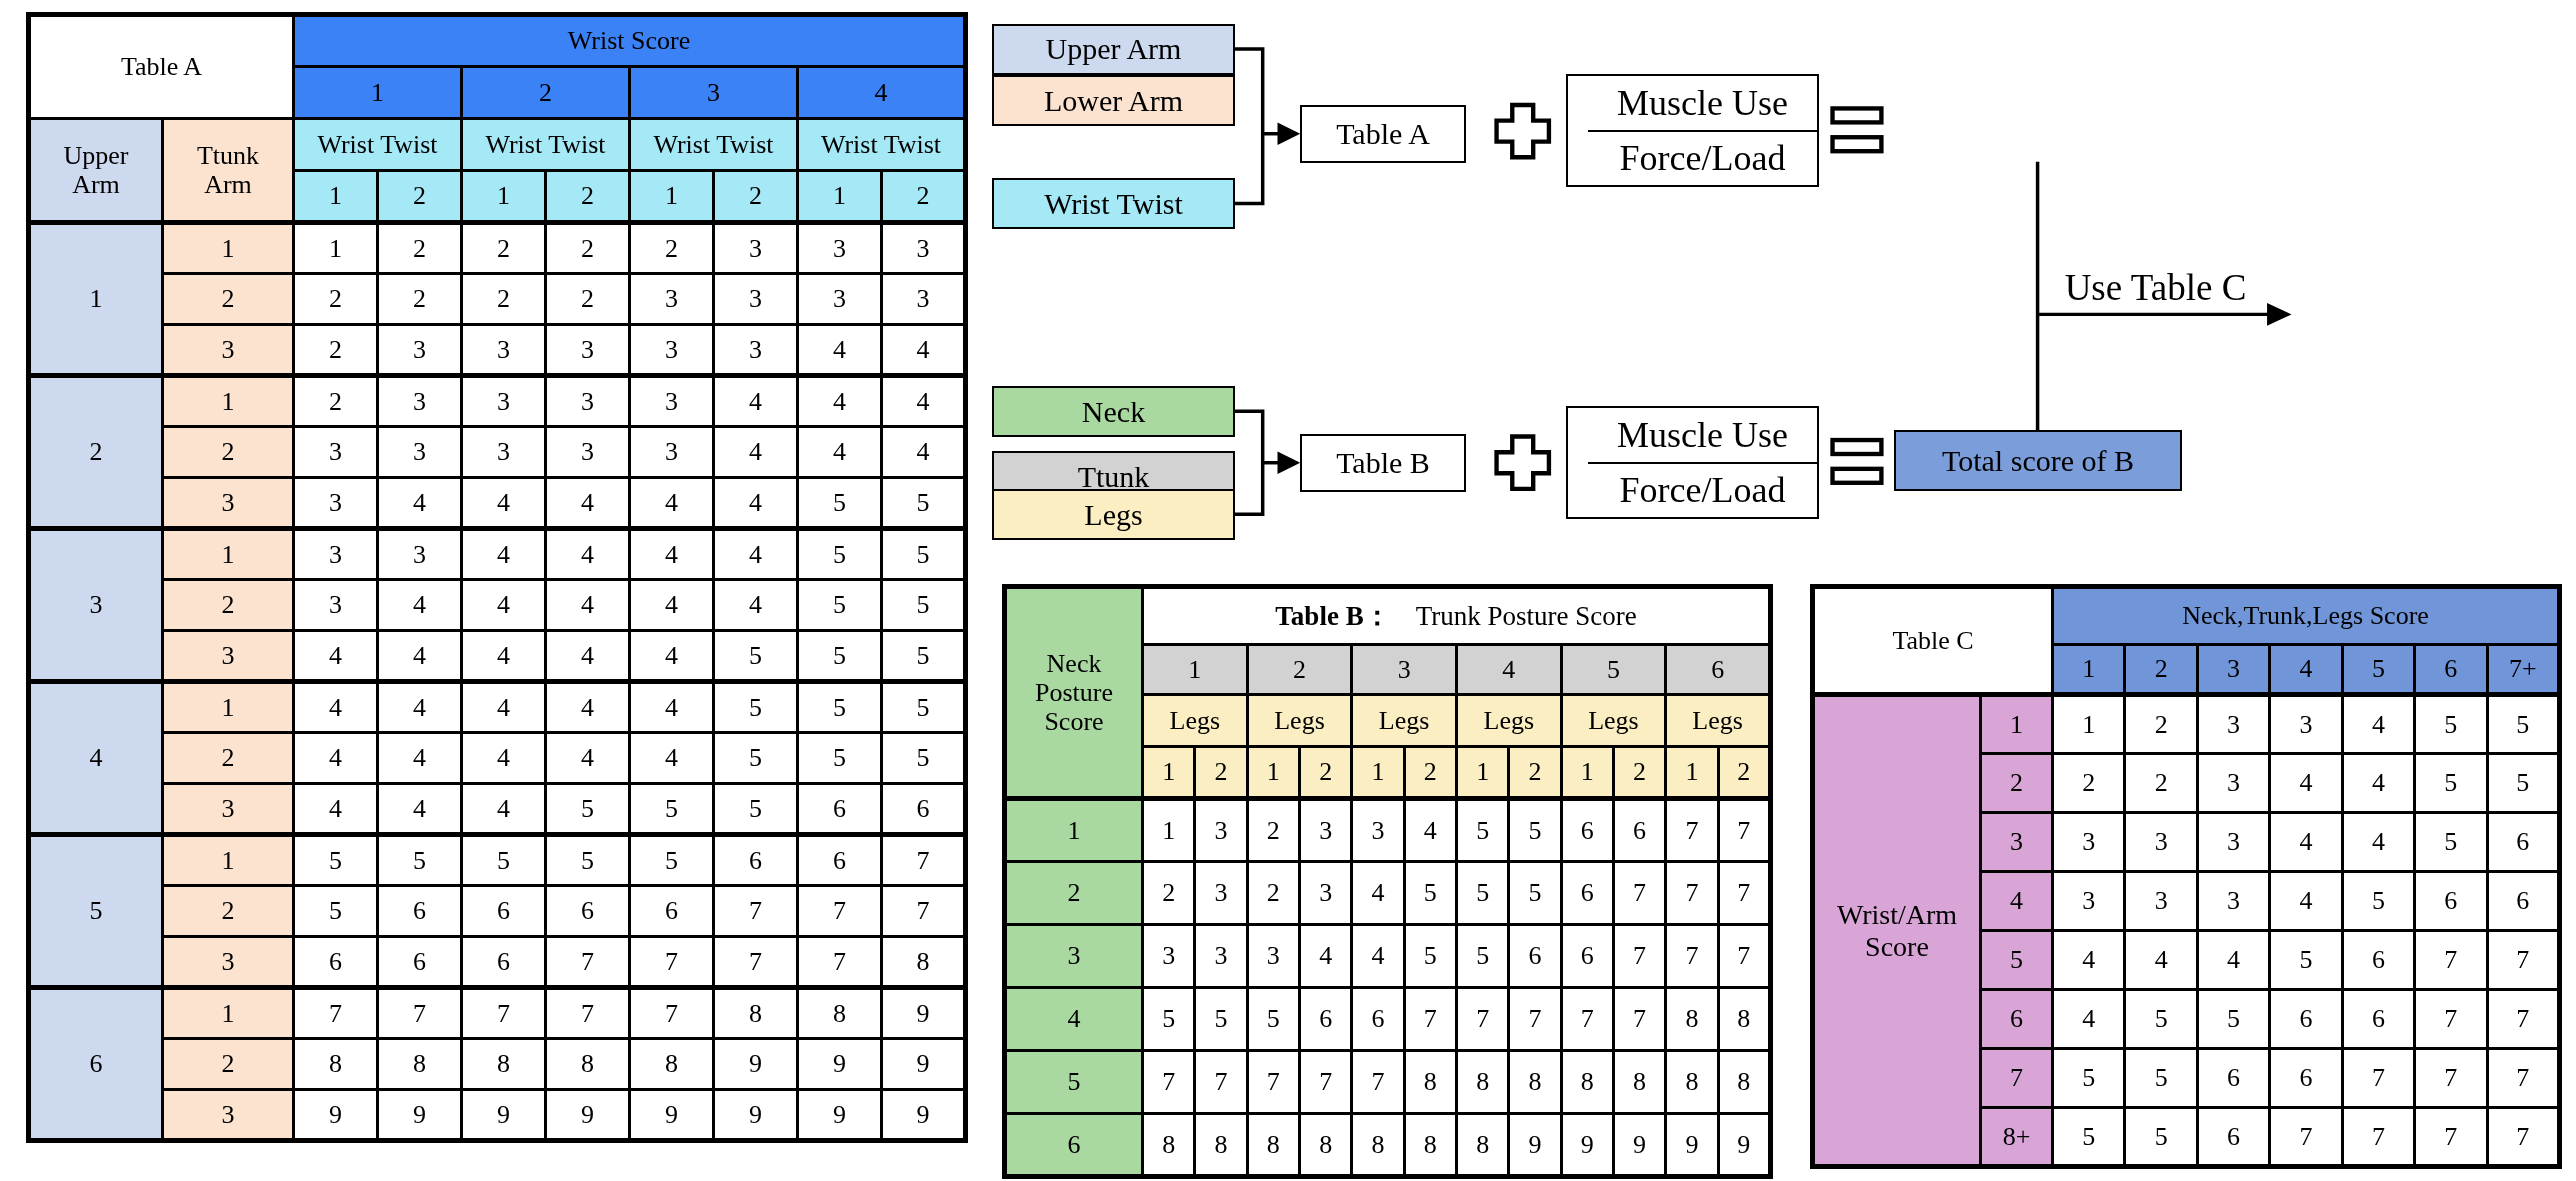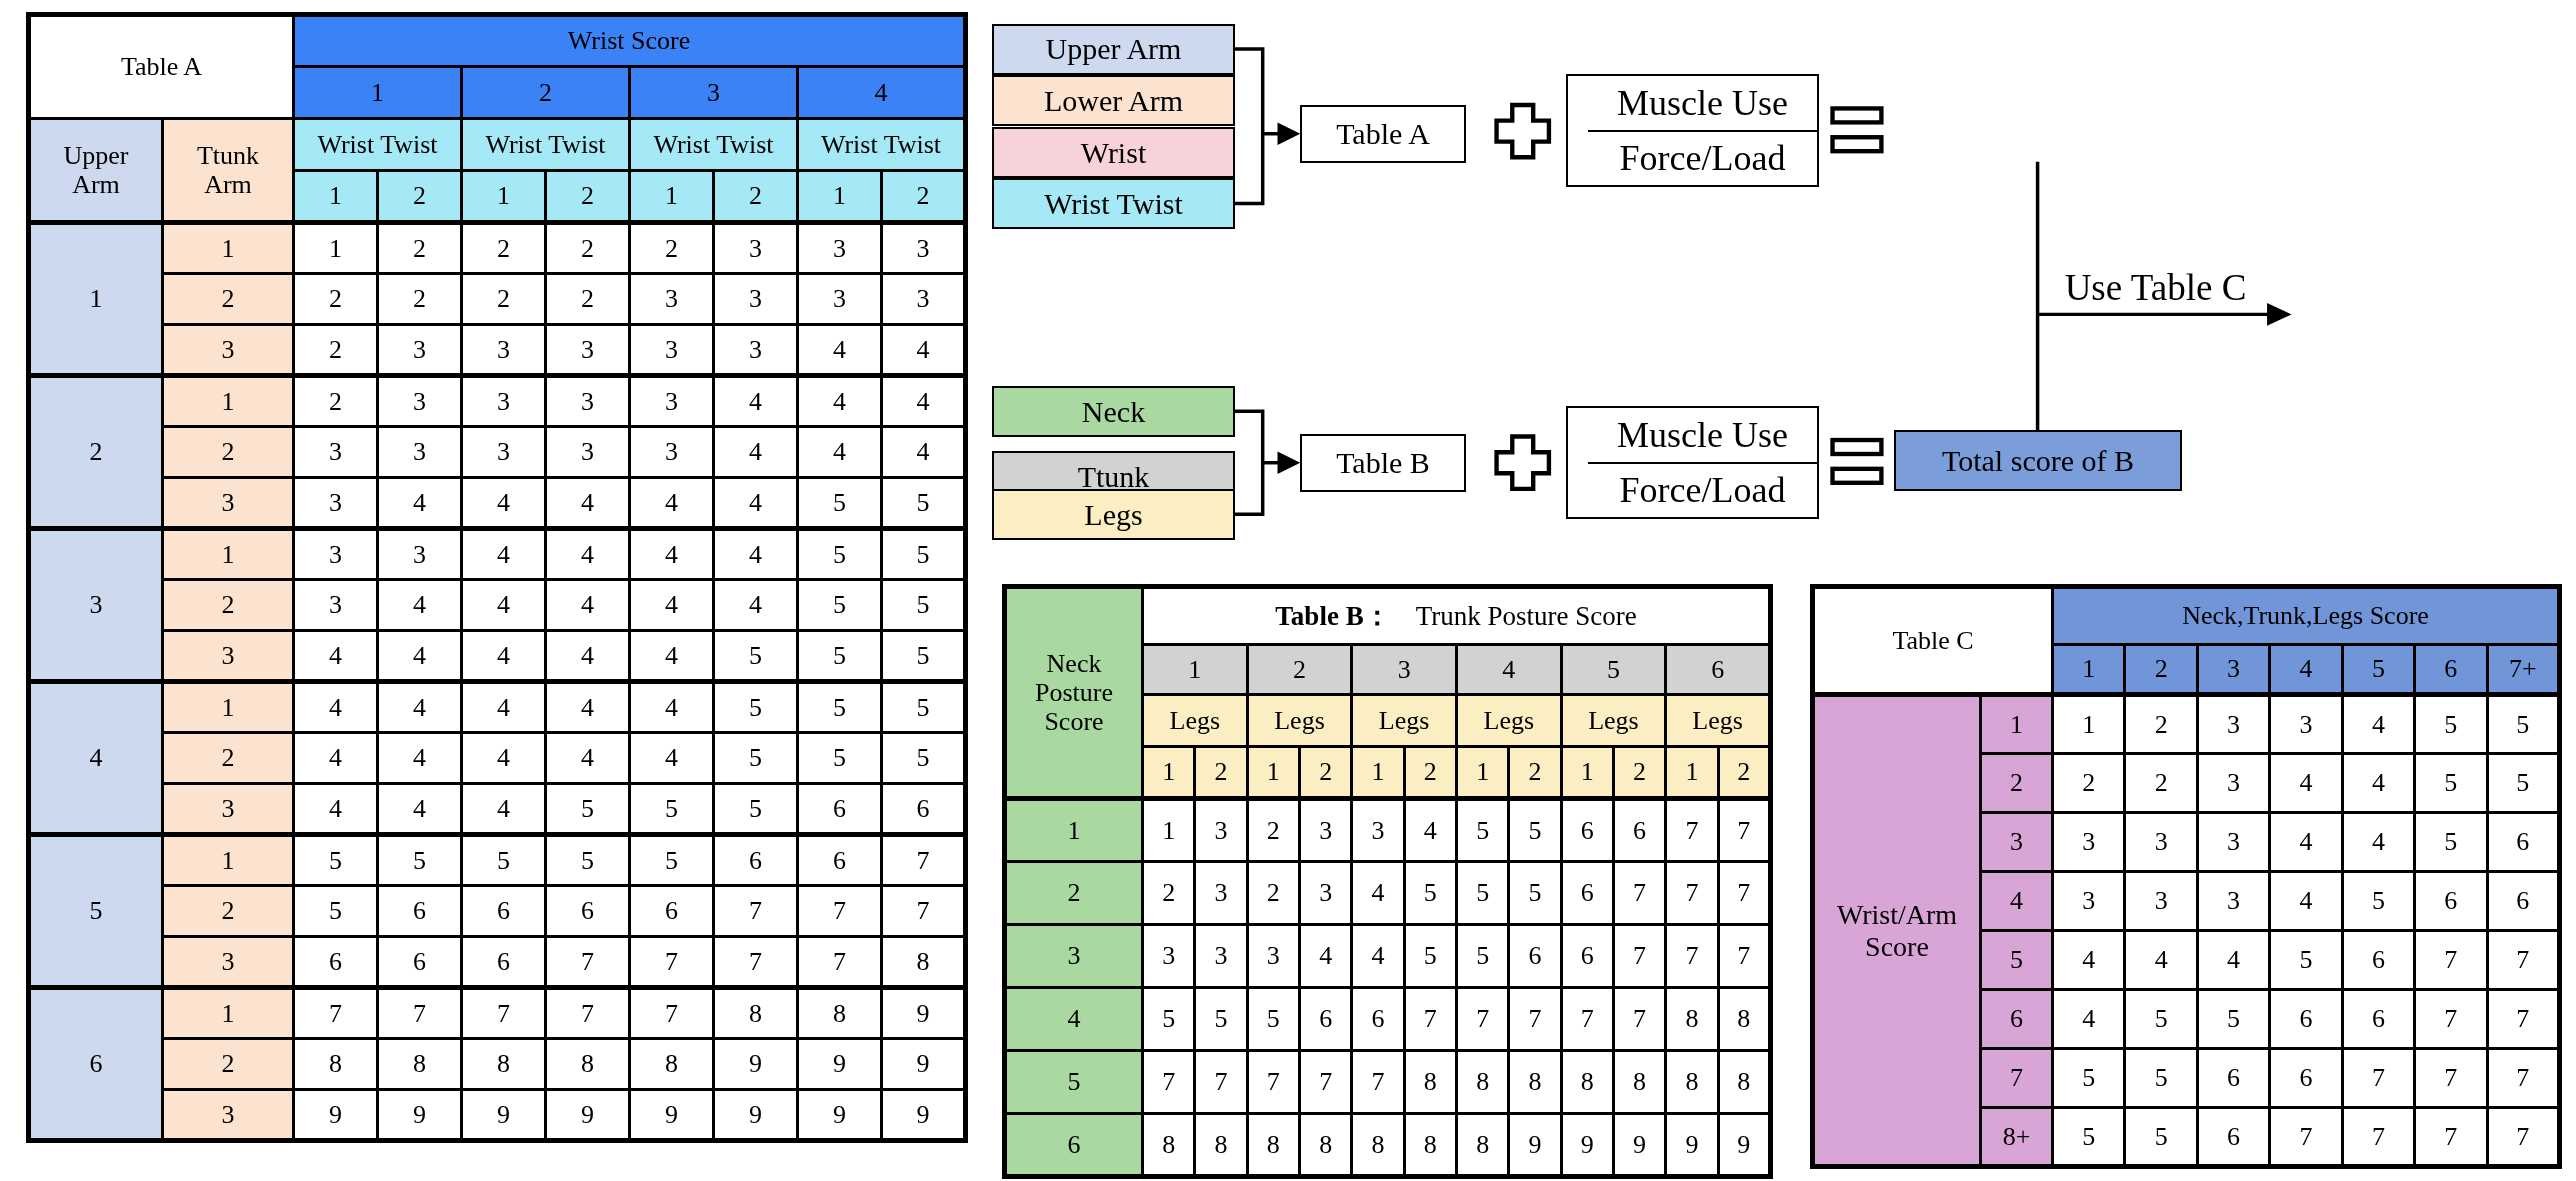--- a/index.html
+++ b/index.html
@@ -585,21 +585,20 @@
           <td>7</td>
           <td>7</td>
           <td>7</td>
           <td>7</td>
         </tr>
       </tbody>
   </table>
 
   <div class="fbox" style="left:992px;top:23.6px;width:243px;height:51px;background:#cdd9ee">Upper Arm</div>
   <div class="fbox" style="left:992px;top:75px;width:243px;height:51px;background:#fbe3cf">Lower Arm</div>
-  <div class="fbox" style="left:992px;top:127px;width:243px;height:51px;background:#f8d2da">Wrist</div>
   <div class="fbox" style="left:992px;top:178px;width:243px;height:51px;background:#a5e8f6">Wrist Twist</div>
 
   <div class="fbox" style="left:1300px;top:105px;width:166px;height:58px;">Table A</div>
 
   <div class="mbox" style="left:1566px;top:74px;">
     <div>Muscle Use</div>
     <div>Force/Load</div>
   </div>
 
 

